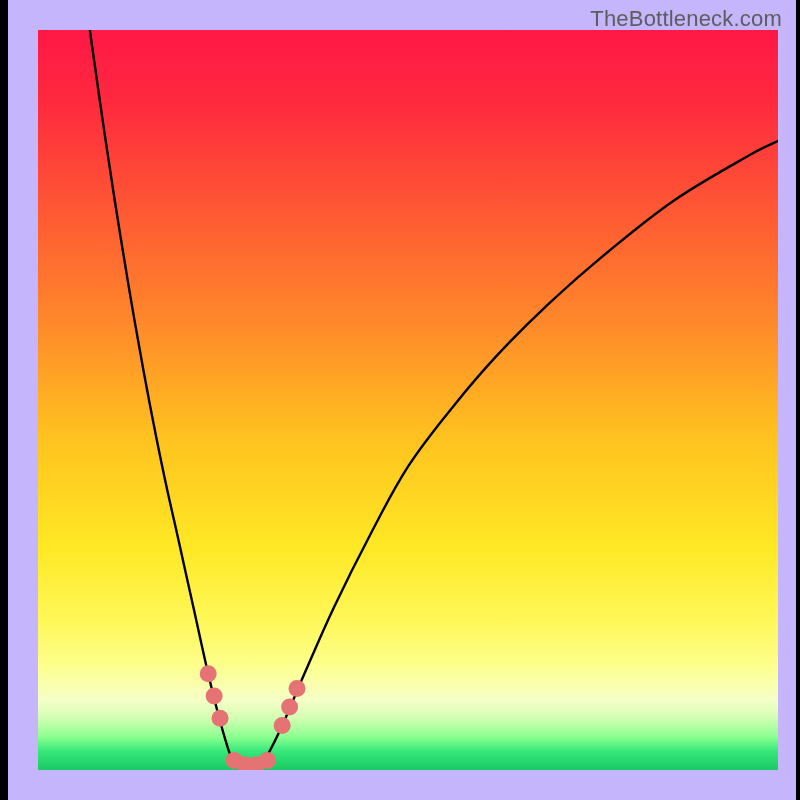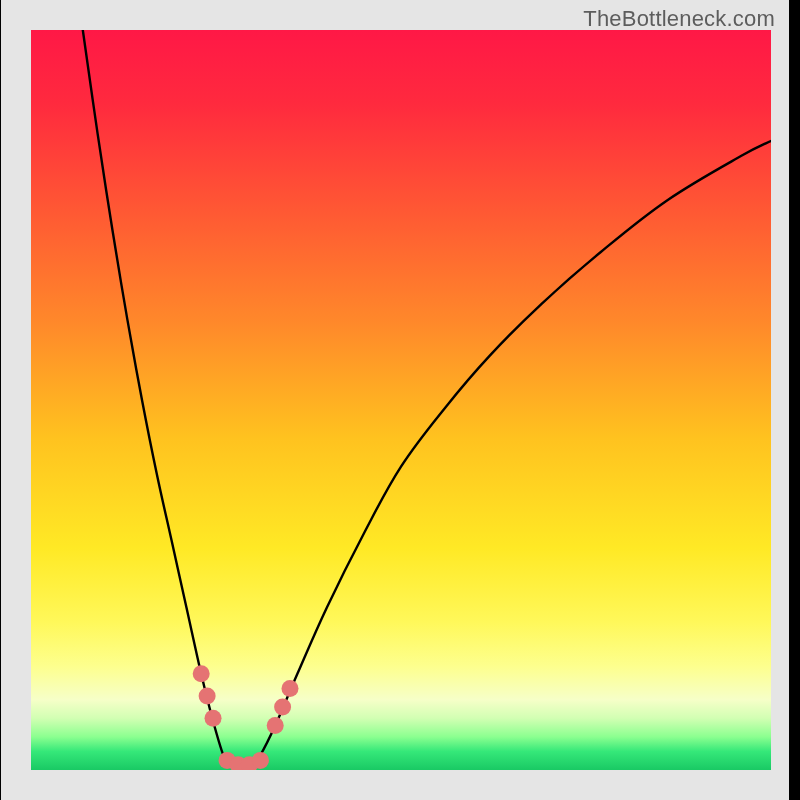--- a/index.html
+++ b/index.html
@@ -6,23 +6,23 @@
     margin: 0;
     padding: 0;
     width: 800px;
     height: 800px;
     background: #000;
     overflow: hidden;
     font-family: Arial, Helvetica, sans-serif;
   }
   .frame {
     position: absolute;
-    left: 1px; top: 0;
+    left: 8px; top: 0;
     width: 788px; height: 800px;
-    background: #e5e5e5;
+    background: #c4b5fd;
   }
   .plot {
     position: absolute;
     left: 30px;
     top: 30px;
     width: 740px;
     height: 740px;
     overflow: hidden;
   }
   .watermark {

